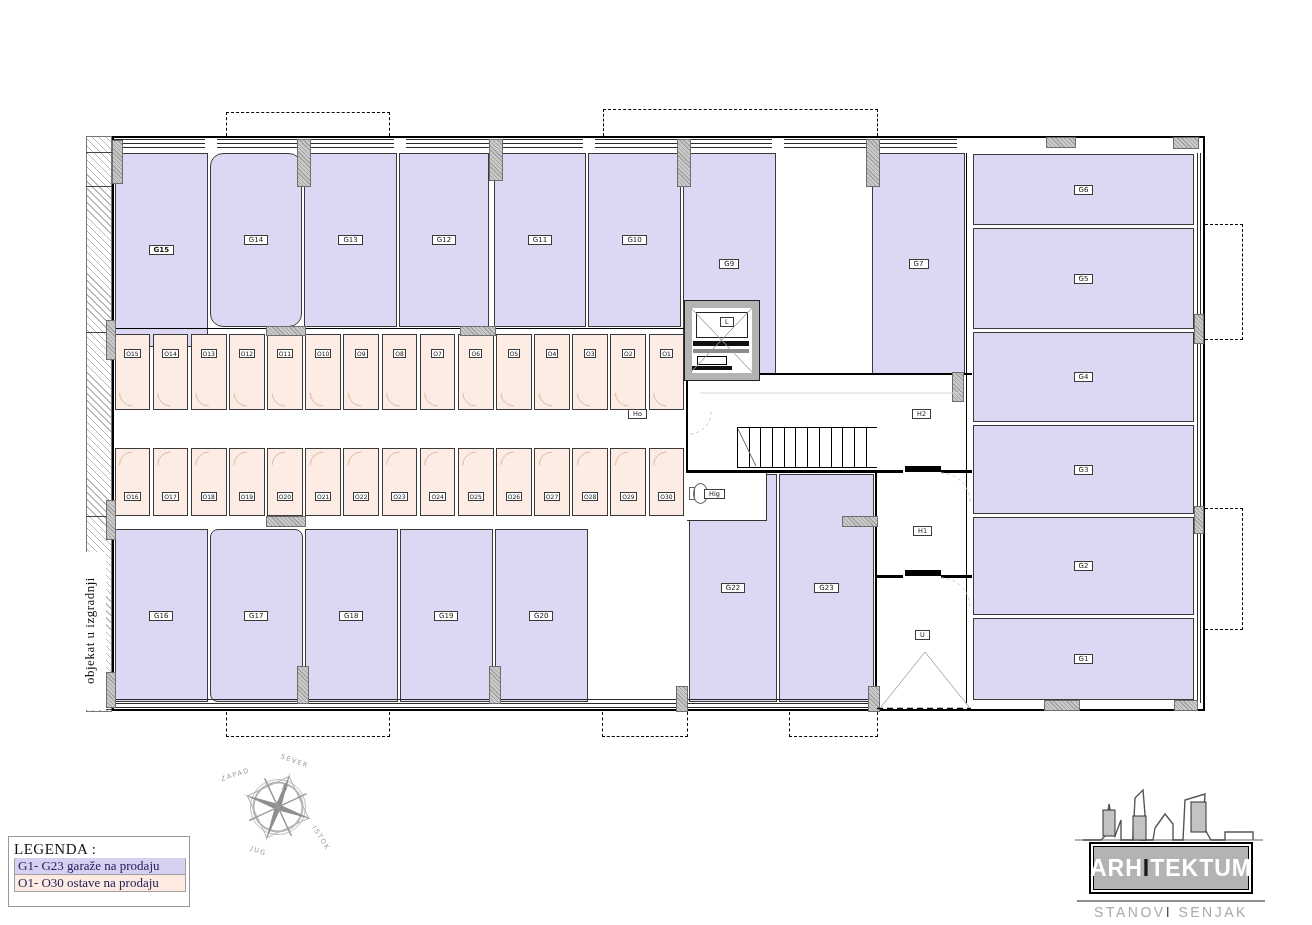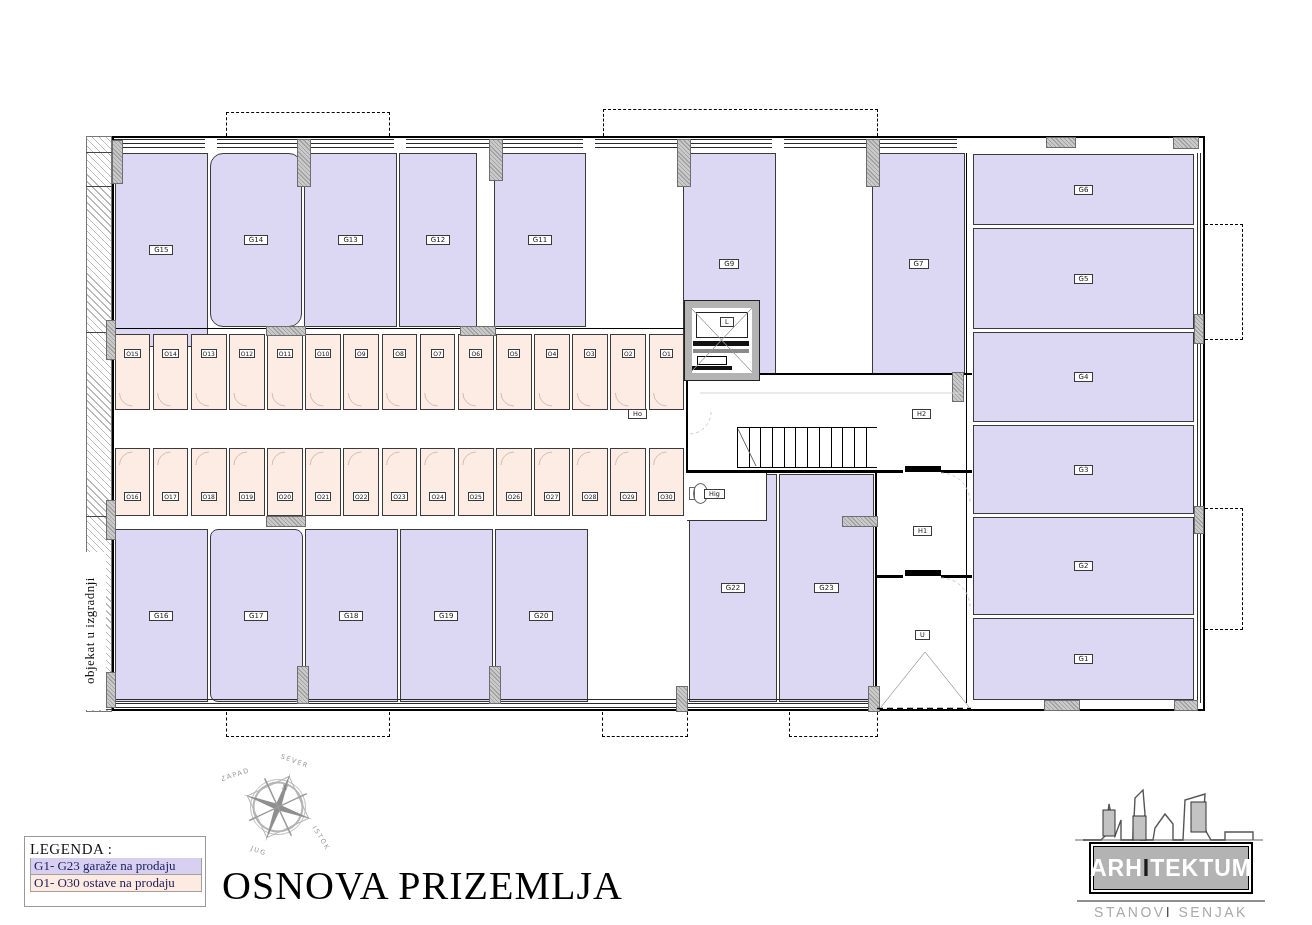--- a/index.html
+++ b/index.html
@@ -45,21 +45,21 @@
   #elev .e5{position:absolute;left:0px;top:58px;width:40px;height:4px;background:#111;}
   #wc{position:absolute;left:687px;top:473px;width:80px;height:48px;background:#fff;z-index:18;
       border-right:1.5px solid #333;border-bottom:1.5px solid #333;box-sizing:border-box;}
   #wc .toilet{position:absolute;left:6px;top:10px;width:13px;height:19px;border:1px solid #666;border-radius:50%;}
   #wc .tank{position:absolute;left:2px;top:14px;width:4px;height:11px;border:1px solid #666;}
   #ov{position:absolute;left:0;top:0;z-index:50;pointer-events:none;}
   
   #side-note{position:absolute;left:82px;top:552px;width:24px;height:158px;z-index:8;
       writing-mode:vertical-rl;transform:rotate(180deg);background:#fff;
       font:13px "Liberation Serif",serif;color:#111;text-align:center;letter-spacing:.5px;}
-  #legend{position:absolute;left:24px;top:836px;width:182px;height:71px;border:1px solid #999;
+  #legend{position:absolute;left:8px;top:836px;width:182px;height:71px;border:1px solid #999;
       background:#fff;box-sizing:border-box;padding:4px 5px;}
   #legend .head{font:15px "Liberation Serif",serif;color:#111;letter-spacing:.5px;}
   #legend .item{width:172px;height:17px;line-height:17px;border:1px solid #a0a0a0;border-top:none;
       font:13px "Liberation Serif",serif;color:#20205e;padding-left:3px;box-sizing:border-box;}
   #legend .item:first-of-type{border-top:1px solid #a0a0a0;margin-top:11px;}
   #title{position:absolute;left:222px;top:862px;font:40px "Liberation Serif",serif;color:#000;
       letter-spacing:1px;white-space:nowrap;}
   .compass{position:absolute;left:222px;top:748px;width:112px;height:112px;z-index:8;}
   .ctext{font-size:6.5px;fill:#9a9a9a;letter-spacing:1.5px;font-family:"DejaVu Sans",sans-serif;}
   .cn{font-size:7px;fill:#777;font-family:"DejaVu Serif",serif;}
@@ -78,34 +78,37 @@
   #logo .subtitle .accent{color:#4a4a4a;}
 </style>
 </head>
 <body>
 
 <div id="canvas">
 
   <div id="hatch"></div>
   <div id="building"></div>
   <div id="plan" style="position: absolute; left: 0px; top: 0px; width: 1312px; height: 925px; --garage: #dcd7f3; --storage: #fdece4;">
-      <div class="room gar" style="left: 115px; top: 153px; width: 92.6px; height: 194px;">
+      <div class="room gar" style="left: 115px; top: 153px; width: 92.6px; height: 194px; font-weight: bold;">
         <span class="rlabel">G15</span>
       </div>
       <div class="room gar" style="left: 209.66px; top: 153px; width: 92.6px; height: 174px; border-radius: 13px;">
         <span class="rlabel">G14</span>
       </div>
       <div class="room gar" style="left: 304.32px; top: 153px; width: 92.6px; height: 174px;">
         <span class="rlabel">G13</span>
       </div>
-      <div class="room gar" style="left: 398.98px; top: 153px; width: 78px; height: 174px;">
+      <div class="room gar" style="left: 398.98px; top: 153px; width: 90px; height: 174px;">
         <span class="rlabel">G12</span>
       </div>
       <div class="room gar" style="left: 493.64px; top: 153px; width: 92.6px; height: 174px;">
         <span class="rlabel">G11</span>
+      </div>
+      <div class="room gar" style="left: 588.3px; top: 153px; width: 92.6px; height: 174px;">
+        <span class="rlabel">G10</span>
       </div>
       <div class="room gar" style="left: 682.96px; top: 153px; width: 92.6px; height: 221px;">
         <span class="rlabel">G9</span>
       </div>
       <div class="room gar" style="left: 872.28px; top: 153px; width: 92.6px; height: 221px;">
         <span class="rlabel">G7</span>
       </div>
       <div class="room gar" style="left: 973px; top: 154px; width: 221px; height: 71px;">
         <span class="rlabel">G6</span>
       </div>
@@ -353,21 +356,20 @@
     </svg>
 
   <div id="side-note">objekat u izgradnji</div>
 
   <div id="legend">
     <div class="head">LEGENDA :</div>
     <div class="item" style="background: rgb(215, 208, 241);">G1- G23 garaže na prodaju</div>
     <div class="item" style="background: rgb(253, 234, 225);">O1- O30 ostave na prodaju</div>
   </div>
 
-  <div id="title">OSNOVA PRIZEMLJA</div>
 
   <svg class="compass" viewBox="0 0 110 110">
     <g transform="rotate(20 55 58)">
       <circle cx="55" cy="58" r="24" fill="none" stroke="#b5b5b5" stroke-width="2"></circle>
       <circle cx="55" cy="58" r="27" fill="none" stroke="#b5b5b5" stroke-width="0.8"></circle>
       <polygon points="55,26 87,58 55,90 23,58" fill="none" stroke="#b5b5b5" stroke-width="1"></polygon>
       <polygon points="55,22 58,58 52,58" fill="#8f8f8f"></polygon>
       <polygon points="55,94 58,58 52,58" fill="#8f8f8f"></polygon>
       <polygon points="19,58 55,61 55,55" fill="#8f8f8f"></polygon>
       <polygon points="91,58 55,61 55,55" fill="#8f8f8f"></polygon>

